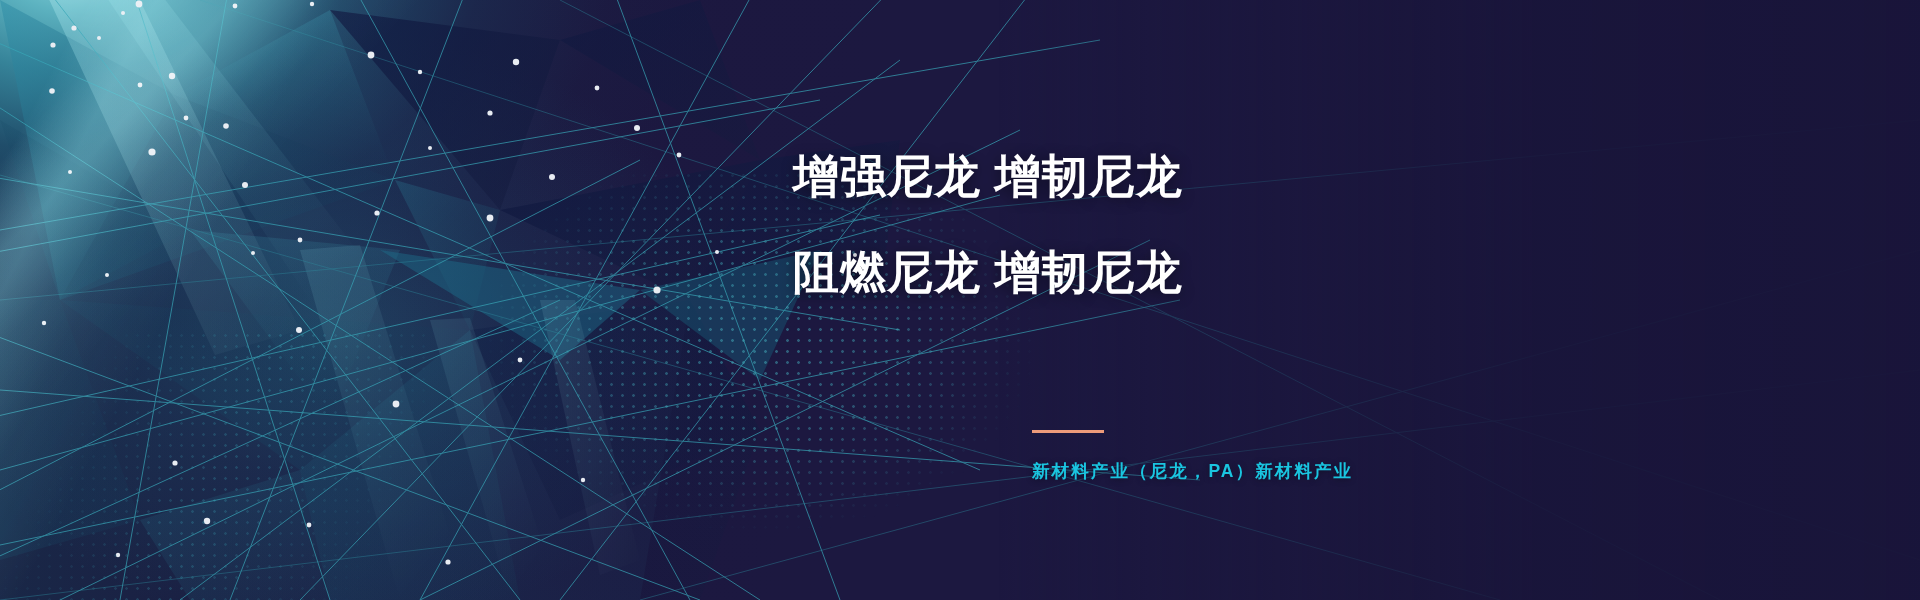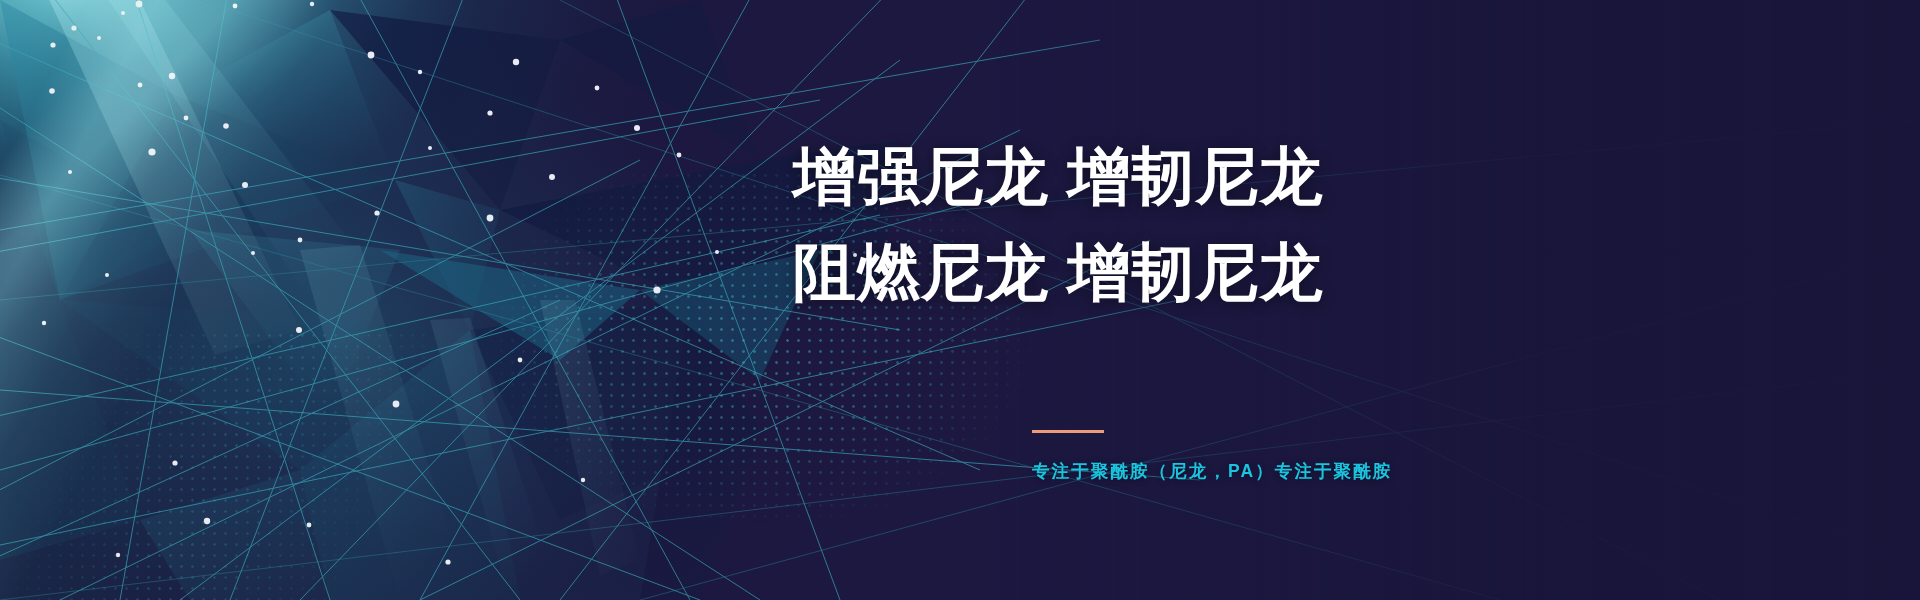--- a/index.html
+++ b/index.html
@@ -131,21 +131,21 @@
     top: 0;
     width: 700px;
     height: 600px;
   }
 
   .headline {
     position: absolute;
     top: 128px;
     left: 0;
     color: #ffffff;
-    font-size: 63px;
+    font-size: 46px;
     font-weight: 700;
     line-height: 96px;
     letter-spacing: 1px;
     white-space: nowrap;
     text-shadow: 0 2px 14px rgba(0,0,0,.45);
   }
   .headline-line { display: block; }
 
   .subtitle-block {
     position: absolute;
@@ -325,17 +325,17 @@
 
   <div class="content">
 
     <div class="headline">
       <span class="headline-line">增强尼龙 增韧尼龙</span>
       <span class="headline-line">阻燃尼龙 增韧尼龙</span>
     </div>
 
     <div class="subtitle-block">
       <div class="rule"></div>
-      <div class="subtitle">专注于聚酰胺（尼龙，PA）专注于聚酰胺</div>
+      <div class="subtitle">新材料产业（尼龙，PA）新材料产业</div>
     </div>
 
   </div>
 </div>
 
 </body></html>

